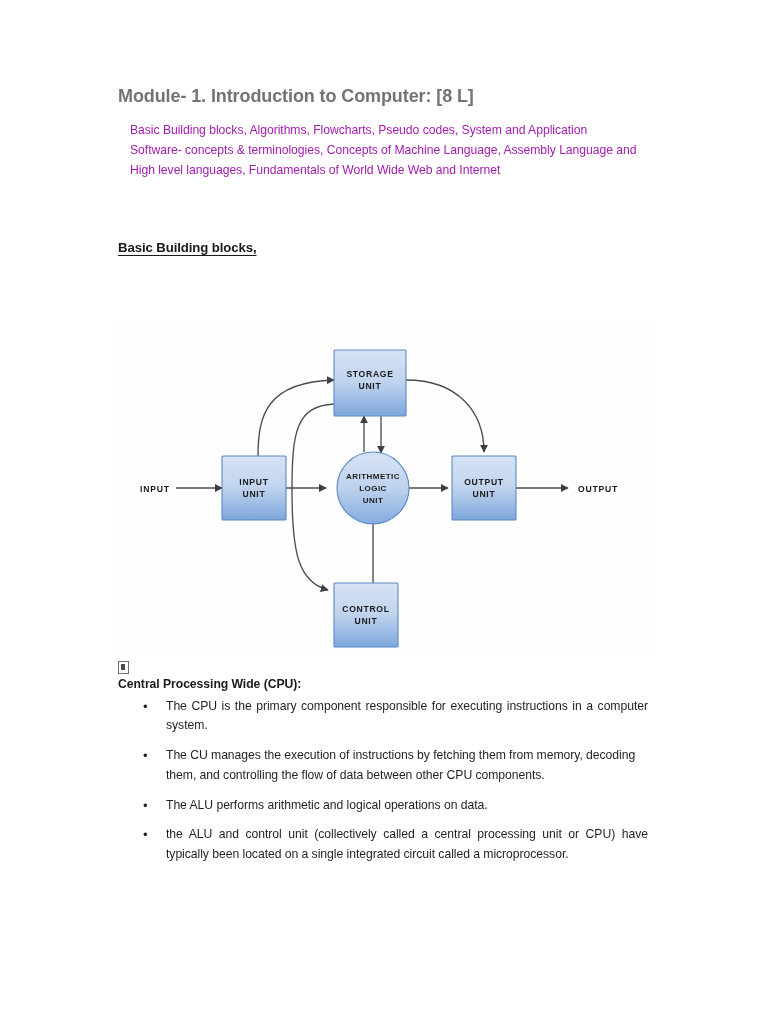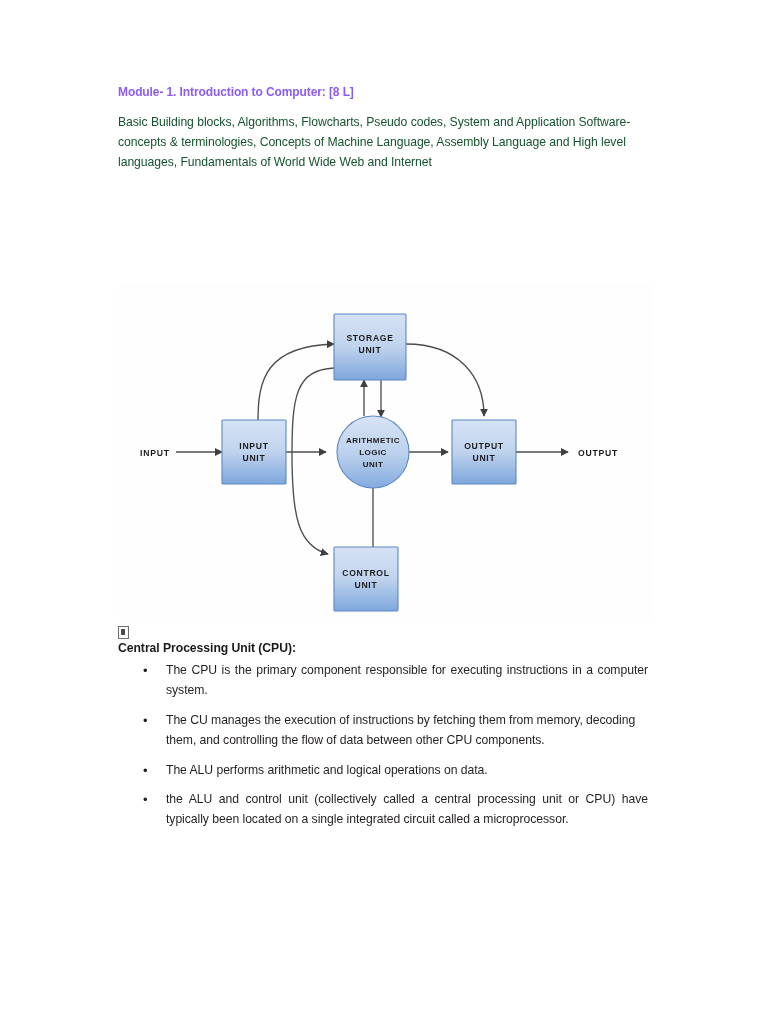--- a/index.html
+++ b/index.html
@@ -23,32 +23,32 @@
   }
   .content {
     position: absolute;
     left: 118px;
     top: 84px;
     width: 534px;
   }
 
   
   .heading-module {
-    font-size: 12px;
+    font-size: 18px;
     font-weight: bold;
     line-height: 1.35;
     letter-spacing: -0.1px;
     margin: 0 0 13px 0;
-    color: #8b5cf6;
+    color: #737373;
   }
   .para {
     font-size: 12.2px;
     line-height: 1.62;
-    margin: 0;
-    color: #14532d;
+    margin: 12px;
+    color: #a21caf;
     letter-spacing: -0.05px;
   }
   .heading-section {
     font-size: 13.2px;
     font-weight: bold;
     text-decoration: underline;
     text-underline-offset: 2.5px;
     margin: 0;
     color: #1a1a1a;
     letter-spacing: -0.1px;
@@ -123,20 +123,21 @@
 
 <div class="page">
   <div class="content">
 
     <h1 class="heading-module">Module- 1. Introduction to Computer: [8 L]</h1>
 
     <p class="para">Basic Building blocks, Algorithms, Flowcharts, Pseudo codes, System and Application Software- concepts &amp; terminologies, Concepts of Machine Language, Assembly Language and High level languages, Fundamentals of World Wide Web and Internet</p>
 
     <div class="spacer-1"></div>
 
+    <h2 class="heading-section">Basic Building blocks,</h2>
 
     <div class="spacer-2"></div>
 
 
     <div class="spacer-3"></div>
 
     <div class="figure">
       <svg width="534" height="337" viewBox="0 0 534 337" xmlns="http://www.w3.org/2000/svg">
         <defs>
           <linearGradient id="boxGrad" x1="0" y1="0" x2="0" y2="1">
@@ -213,21 +214,21 @@
         <text x="22" y="172" font-family="Liberation Sans, sans-serif" font-size="8.6" font-weight="bold" letter-spacing="0.8" fill="#1b1b1b">INPUT</text>
 
         <text x="460" y="172" font-family="Liberation Sans, sans-serif" font-size="8.6" font-weight="bold" letter-spacing="0.8" fill="#1b1b1b">OUTPUT</text>
       </svg>
     </div>
 
     <div class="glyph-line">
       <span class="missing-glyph"></span>
     </div>
 
-    <h3 class="heading-cpu">Central Processing Unit (CPU):</h3>
+    <h3 class="heading-cpu">Central Processing Wide (CPU):</h3>
 
     <ul class="bullets">
       <li class="justified">The CPU is the primary component responsible for executing instructions in a computer system.</li>
       <li>The CU manages the execution of instructions by fetching them from memory, decoding them, and controlling the flow of data between other CPU components.</li>
       <li>The ALU performs arithmetic and logical operations on data.</li>
       <li class="justified">the ALU and control unit (collectively called a central processing unit or CPU) have typically been located on a single integrated circuit called a microprocessor.</li>
     </ul>
 
   </div>
 </div>

